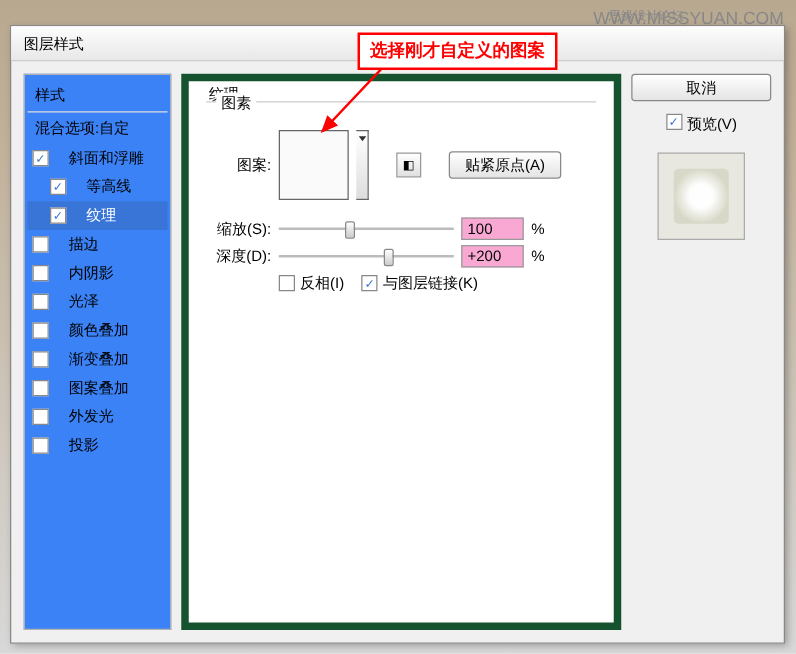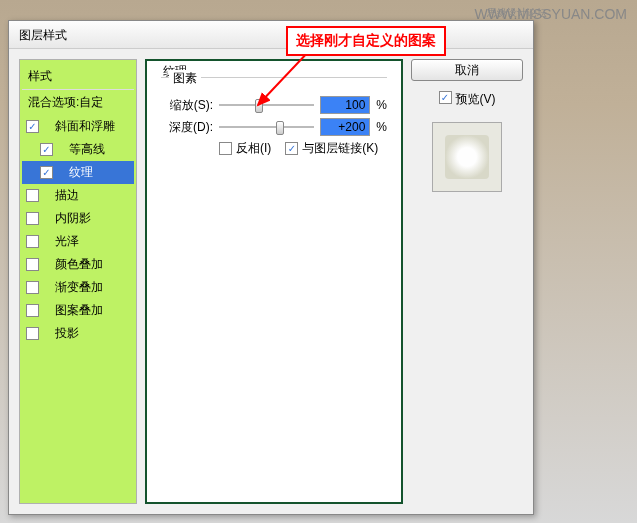--- a/index.html
+++ b/index.html
@@ -1,41 +1,41 @@
 <!DOCTYPE html>
 <html><head>
 <meta charset="utf-8">
 <style>
 * { box-sizing: border-box; margin: 0; padding: 0; font-family: "Microsoft YaHei", SimSun, sans-serif; font-size: 12px; }
 body { background: linear-gradient(to bottom, #b8a890 0%, #c0b098 20%, #d8d8d8 100%); width: 637px; height: 523px; position: relative; }
 .watermark { position: absolute; top: 6px; right: 10px; color: #888; font-size: 14px; }
 .watermark2 { position: absolute; top: 6px; right: 90px; color: #888; font-size: 10px; }
-.dialog { position: absolute; top: 20px; left: 8px; width: 526px; height: 495px; background: #f0f0f0; border: 1px solid #888; box-shadow: 2px 2px 6px rgba(0,0,0,0.3); }
+.dialog { position: absolute; top: 20px; left: 8px; width: 620px; height: 495px; background: #f0f0f0; border: 1px solid #888; box-shadow: 2px 2px 6px rgba(0,0,0,0.3); }
 .titlebar { height: 28px; background: linear-gradient(#fdfdfd, #e8e8e8); border-bottom: 1px solid #ccc; padding: 6px 10px; }
 .body { display: flex; padding: 10px; gap: 8px; height: calc(100% - 28px); }
-.left-panel { width: 118px; border: 1px solid #b0b0b0; background: #bef264; padding: 4px 2px; }
+.left-panel { width: 118px; border: 1px solid #b0b0b0; background: #3b82f6; padding: 4px 2px; }
 .left-label { padding: 4px 6px; }
 .style-item { display: flex; align-items: center; padding: 3px 4px; gap: 16px; cursor: pointer; }
 .style-item.selected { background: #3875d7; color: #fff; }
 .style-item.indent { padding-left: 18px; text-align: right; }
 .chk { width: 13px; height: 13px; border: 1px solid #888; background: #fff; display: inline-flex; align-items: center; justify-content: center; font-size: 10px; color: #3875d7; }
 .chk.checked::before { content: "✓"; }
-.mid-panel { flex: 1; border: 2px solid #14532d; background: #fff; padding: 8px 14px; position: relative; }
+.mid-panel { flex: 1; border: 6px solid #14532d; background: #fff; padding: 8px 14px; position: relative; }
 .group-label { position: absolute; top: 2px; left: 12px; background: #fff; padding: 0 4px; }
 .group-inner { border-top: 1px solid #ccc; margin-top: 8px; padding-top: 4px; position: relative; }
 .sub-label { position: absolute; top: -8px; left: 8px; background: #fff; padding: 0 4px; }
 .pattern-preview { width: 56px; height: 56px; border: 1px solid #666; background: #fafafa; position: relative; }
 .pattern-dropdown { width: 10px; height: 56px; border: 1px solid #666; border-left: none; background: linear-gradient(#fff,#ddd); display: flex; align-items: flex-start; justify-content: center; padding-top: 4px; cursor: pointer; }
 .pattern-dropdown::before { content: ""; border-left: 3px solid transparent; border-right: 3px solid transparent; border-top: 4px solid #333; }
 .icon-btn { width: 20px; height: 20px; border: 1px solid #999; background: linear-gradient(#fff,#e0e0e0); display: flex; align-items: center; justify-content: center; font-size: 10px; cursor: pointer; }
 .btn { border: 1px solid #888; background: linear-gradient(#fff,#e4e4e4); padding: 2px 10px; border-radius: 3px; cursor: pointer; min-width: 90px; text-align: center; height: 22px; display: inline-flex; align-items: center; justify-content: center; }
 .btn.primary { border: 1px solid #4a90d9; background: linear-gradient(#eaf3fc,#c9e0f7); }
 .slider-track { flex: 1; height: 2px; background: #bbb; position: relative; max-width: 140px; }
 .slider-thumb { position: absolute; top: -5px; width: 8px; height: 14px; background: linear-gradient(#fff,#ccc); border: 1px solid #888; border-radius: 2px; }
-.num-input { width: 50px; height: 18px; border: 1px solid #999; padding: 0 4px; background: #3b82f6; text-align: right; }
+.num-input { width: 50px; height: 18px; border: 1px solid #999; padding: 0 4px; background: #f9a8d4; text-align: left; }
 .right-panel { width: 112px; display: flex; flex-direction: column; gap: 6px; align-items: center; }
 .preview-box { width: 70px; height: 70px; border: 1px solid #aaa; background: #e8e8e0; margin-top: 8px; display: flex; align-items: center; justify-content: center; }
 .preview-inner { width: 44px; height: 44px; background: radial-gradient(circle at 50% 50%, #fefefe 30%, #d8d8c8 70%); border-radius: 4px; }
 .callout { position: absolute; top: 26px; left: 286px; z-index: 10; }
 .callout-box { border: 2px solid #f00; background: #fff; color: #f00; padding: 4px 8px; font-weight: bold; font-size: 14px; }
 .arrow-svg { position: absolute; top: 50px; left: 250px; z-index: 9; pointer-events: none; }
 .field-row { display: flex; align-items: center; gap: 6px; margin: 4px 0; }
 .label-w { width: 52px; text-align: right; }
 </style>
 </head>
@@ -96,30 +96,43 @@
           <div class="style-item">
             <span class="chk"></span>
             <span>渐变叠加</span>
           </div>
           <div class="style-item">
             <span class="chk"></span>
             <span>图案叠加</span>
           </div>
           <div class="style-item">
             <span class="chk"></span>
+            <span>外发光</span>
+          </div>
+          <div class="style-item">
+            <span class="chk"></span>
             <span>投影</span>
           </div>
         </div>
     </div>
 
     <div class="mid-panel">
       <span class="group-label">纹理</span>
       <div class="group-inner">
         <span class="sub-label">图素</span>
 
+        <div class="field-row" style="margin-top:18px">
+          <span class="label-w">图案:</span>
+          <div class="pattern-preview"></div>
+          <div class="pattern-dropdown"></div>
+          <span style="width:10px"></span>
+          <div class="icon-btn">◧</div>
+          <span style="width:10px"></span>
+          <div class="btn">贴紧原点(A)</div>
+        </div>
 
         <div class="field-row" style="margin-top:14px">
           <span class="label-w">缩放(S):</span>
           <div class="slider-track">
               <div class="slider-thumb" style="left:38%"></div>
             </div>
           <input class="num-input" value="100" style="">
           <span>%</span>
         </div>
 

